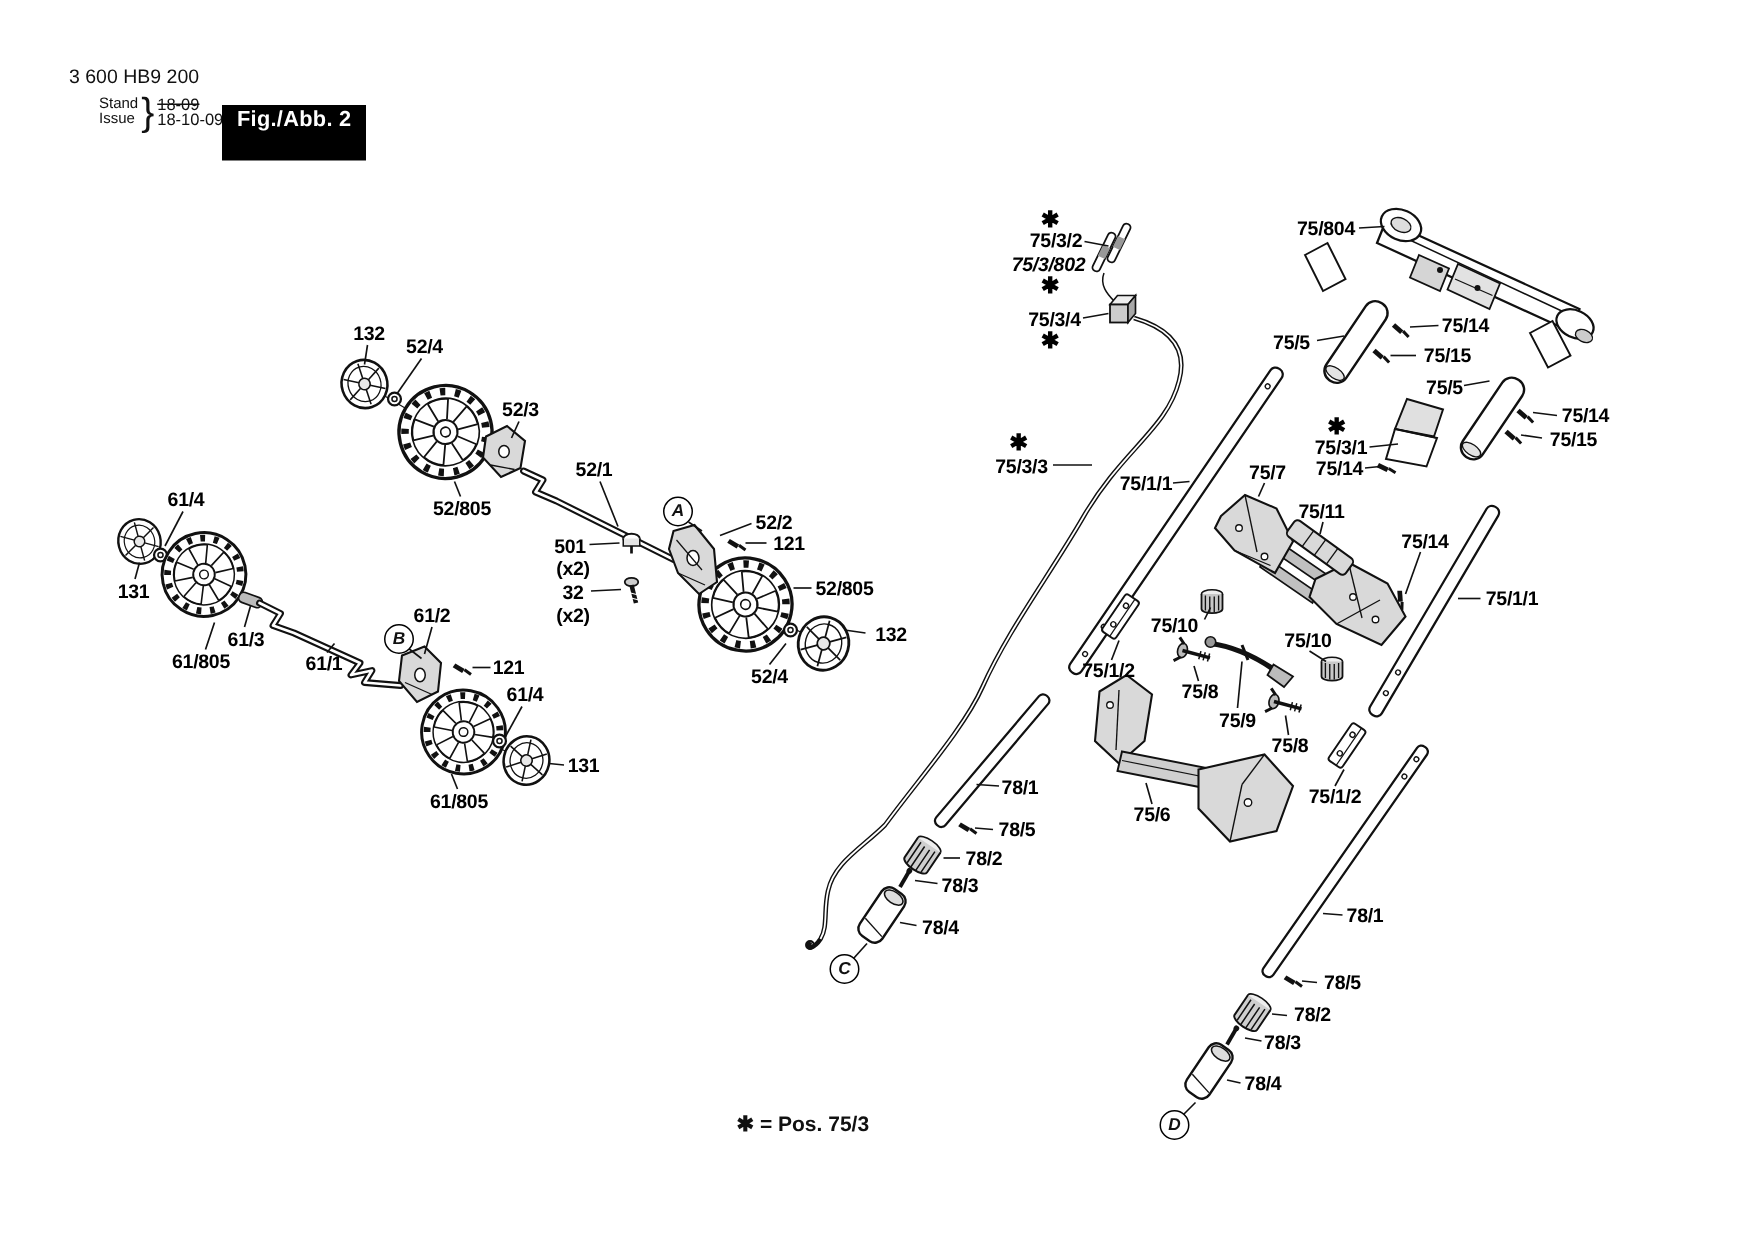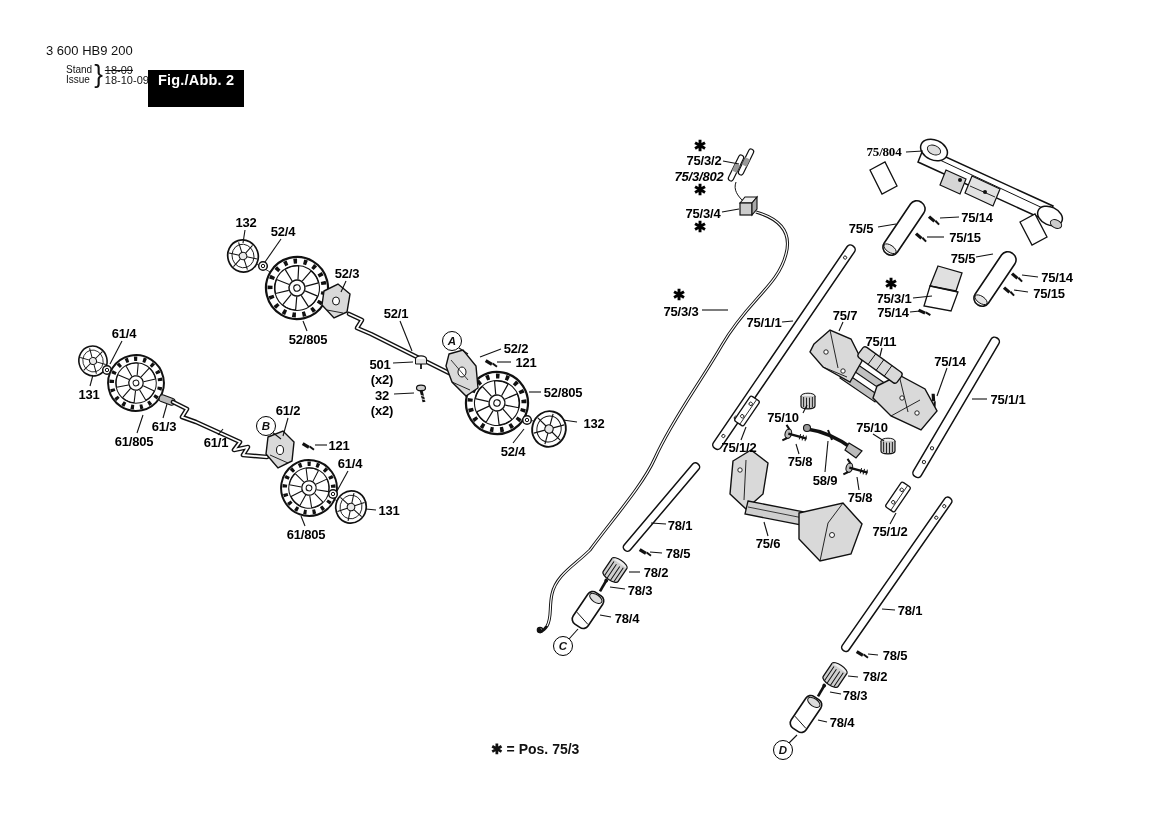--- a/index.html
+++ b/index.html
@@ -390,42 +390,42 @@
       <div class="part-label" style="left: 339px; top: 445px;">121</div>
       <div class="part-label" style="left: 350px; top: 463px;">61/4</div>
       <div class="part-label" style="left: 389px; top: 510px;">131</div>
       <div class="part-label" style="left: 306px; top: 534px;">61/805</div>
       <div class="part-label star" style="left: 700px; top: 146px;">✱</div>
       <div class="part-label" style="left: 704px; top: 160px;">75/3/2</div>
       <div class="part-label" style="left: 699px; top: 176px; font-style: italic;">75/3/802</div>
       <div class="part-label star" style="left: 700px; top: 190px;">✱</div>
       <div class="part-label" style="left: 703px; top: 213px;">75/3/4</div>
       <div class="part-label star" style="left: 700px; top: 227px;">✱</div>
-      <div class="part-label" style="left: 884px; top: 152px; font-family: Liberation Serif, serif;">75/804</div>
+      <div class="part-label" style="left: 884px; top: 152px;">75/804</div>
       <div class="part-label" style="left: 861px; top: 228px;">75/5</div>
       <div class="part-label" style="left: 977px; top: 217px;">75/14</div>
       <div class="part-label" style="left: 965px; top: 237px;">75/15</div>
       <div class="part-label" style="left: 963px; top: 258px;">75/5</div>
       <div class="part-label" style="left: 1057px; top: 277px;">75/14</div>
       <div class="part-label" style="left: 1049px; top: 293px;">75/15</div>
       <div class="part-label star" style="left: 891px; top: 284px;">✱</div>
       <div class="part-label" style="left: 894px; top: 298px;">75/3/1</div>
       <div class="part-label" style="left: 893px; top: 312px;">75/14</div>
       <div class="part-label star" style="left: 679px; top: 295px;">✱</div>
       <div class="part-label" style="left: 681px; top: 311px;">75/3/3</div>
       <div class="part-label" style="left: 764px; top: 322px;">75/1/1</div>
       <div class="part-label" style="left: 845px; top: 315px;">75/7</div>
       <div class="part-label" style="left: 881px; top: 341px;">75/11</div>
       <div class="part-label" style="left: 950px; top: 361px;">75/14</div>
       <div class="part-label" style="left: 1008px; top: 399px;">75/1/1</div>
       <div class="part-label" style="left: 783px; top: 417px;">75/10</div>
       <div class="part-label" style="left: 872px; top: 427px;">75/10</div>
       <div class="part-label" style="left: 739px; top: 447px;">75/1/2</div>
       <div class="part-label" style="left: 800px; top: 461px;">75/8</div>
-      <div class="part-label" style="left: 825px; top: 480px;">58/9</div>
+      <div class="part-label" style="left: 825px; top: 480px;">75/9</div>
       <div class="part-label" style="left: 860px; top: 497px;">75/8</div>
       <div class="part-label" style="left: 768px; top: 543px;">75/6</div>
       <div class="part-label" style="left: 890px; top: 531px;">75/1/2</div>
       <div class="part-label" style="left: 680px; top: 525px;">78/1</div>
       <div class="part-label" style="left: 678px; top: 553px;">78/5</div>
       <div class="part-label" style="left: 656px; top: 572px;">78/2</div>
       <div class="part-label" style="left: 640px; top: 590px;">78/3</div>
       <div class="part-label" style="left: 627px; top: 618px;">78/4</div>
       <div class="part-label" style="left: 910px; top: 610px;">78/1</div>
       <div class="part-label" style="left: 895px; top: 655px;">78/5</div>

